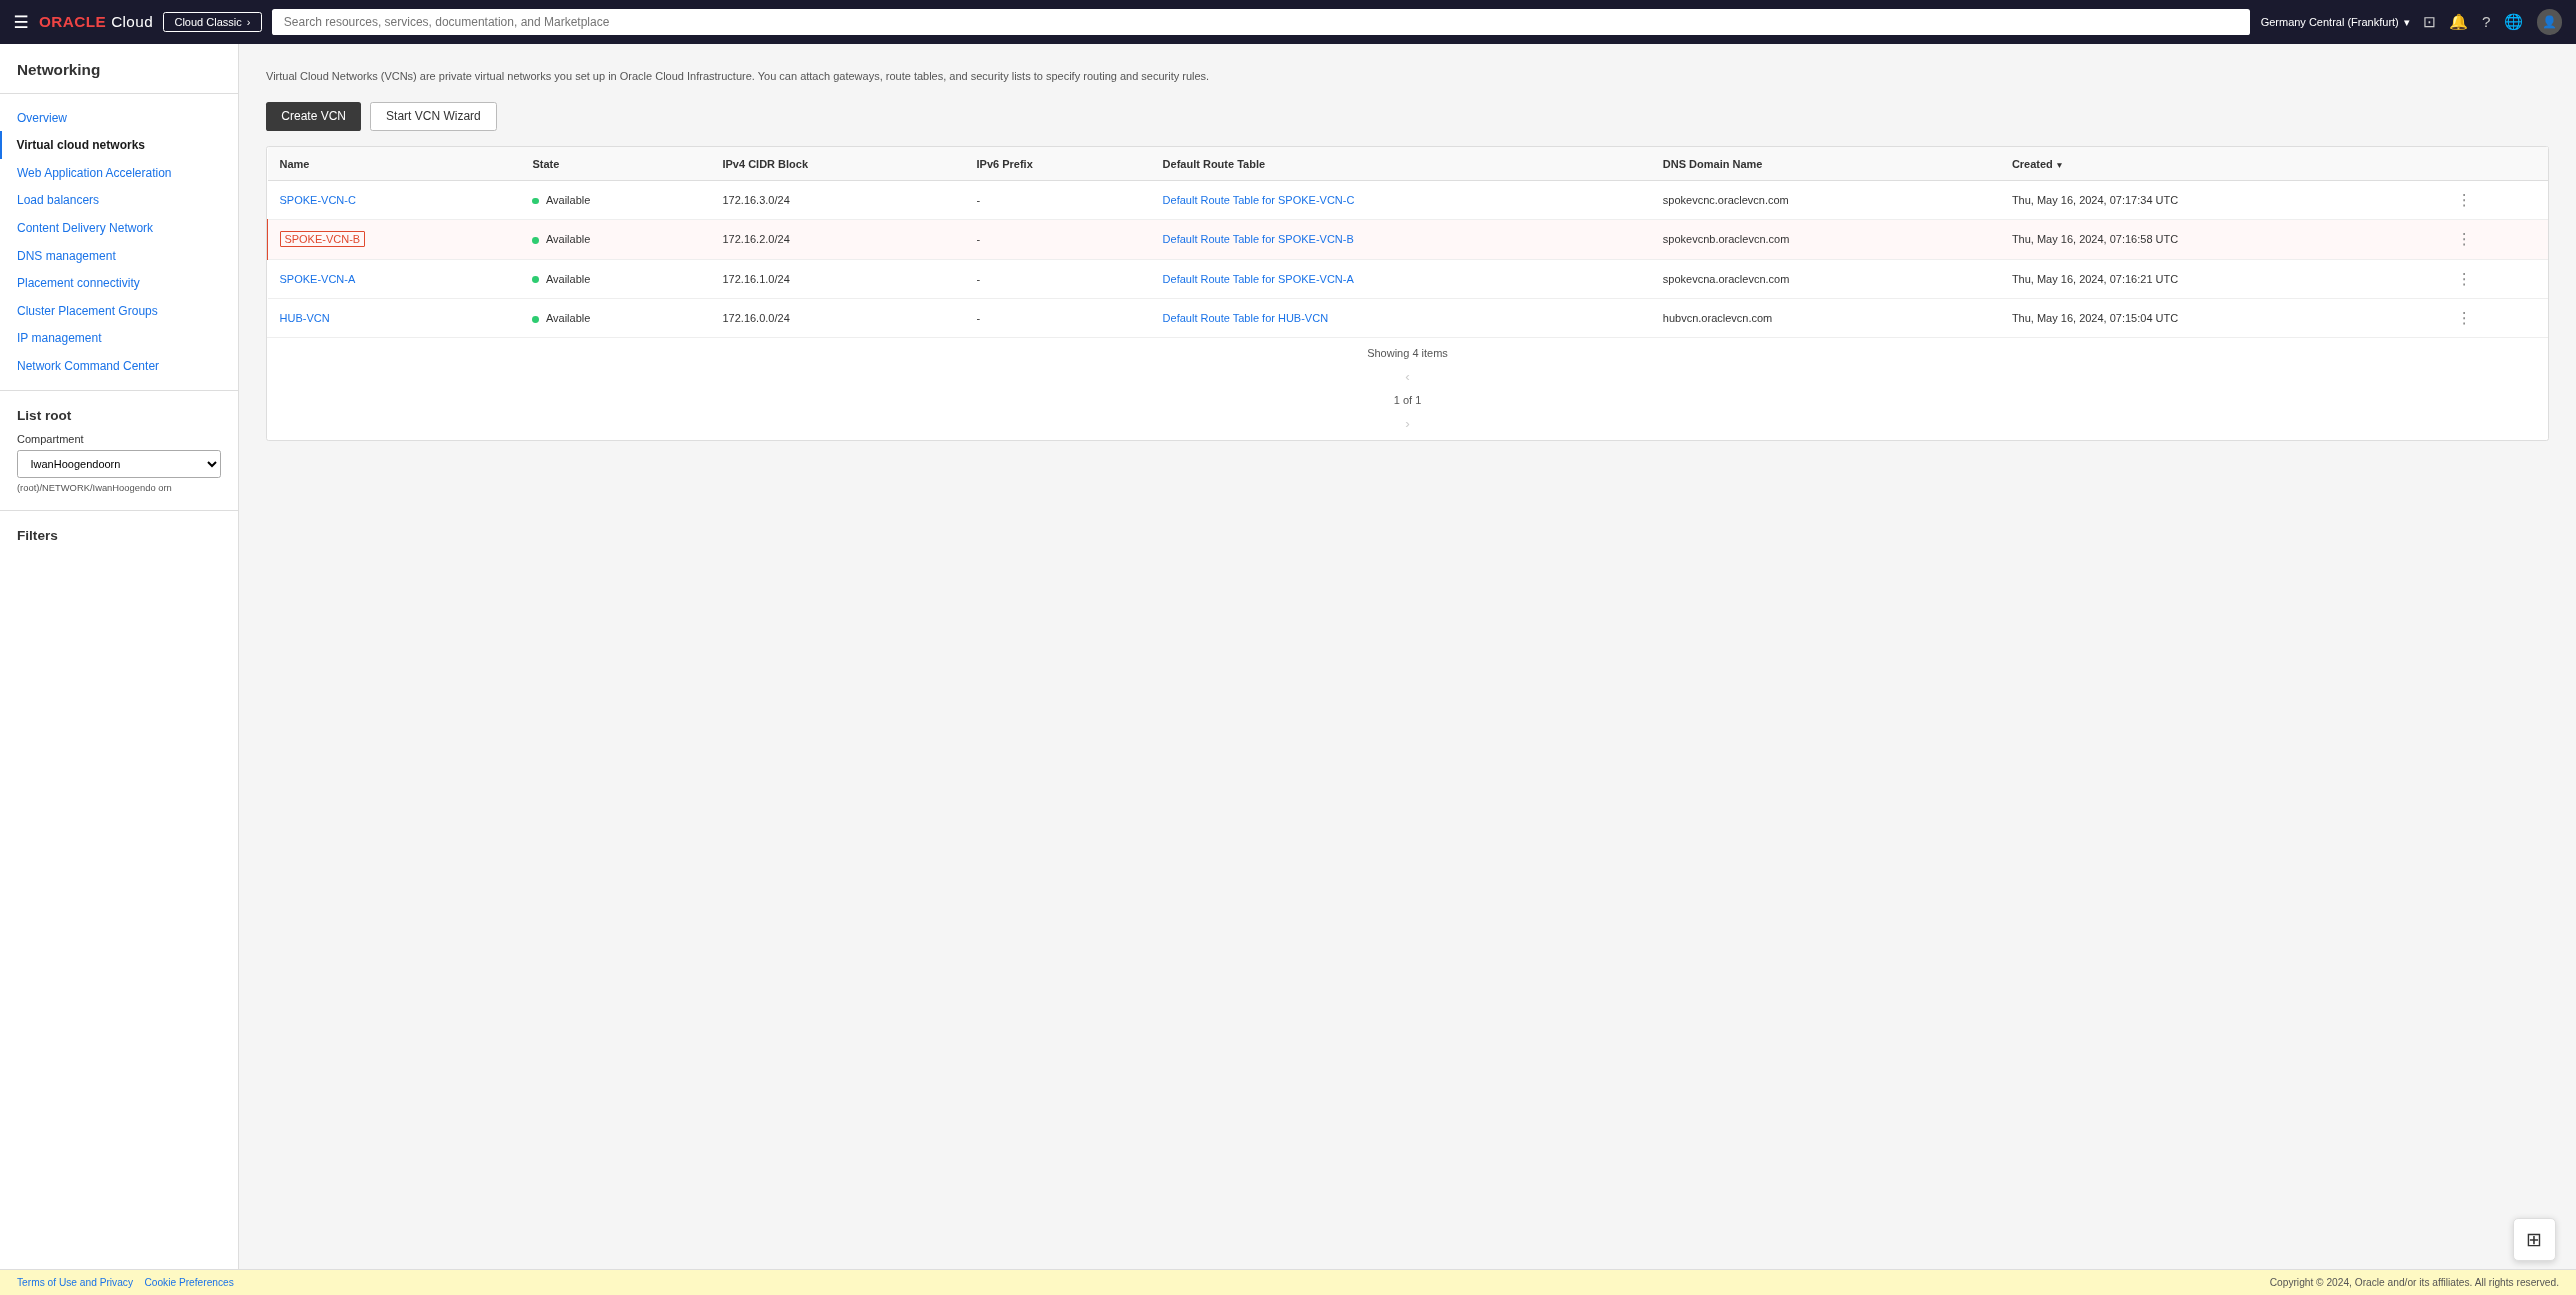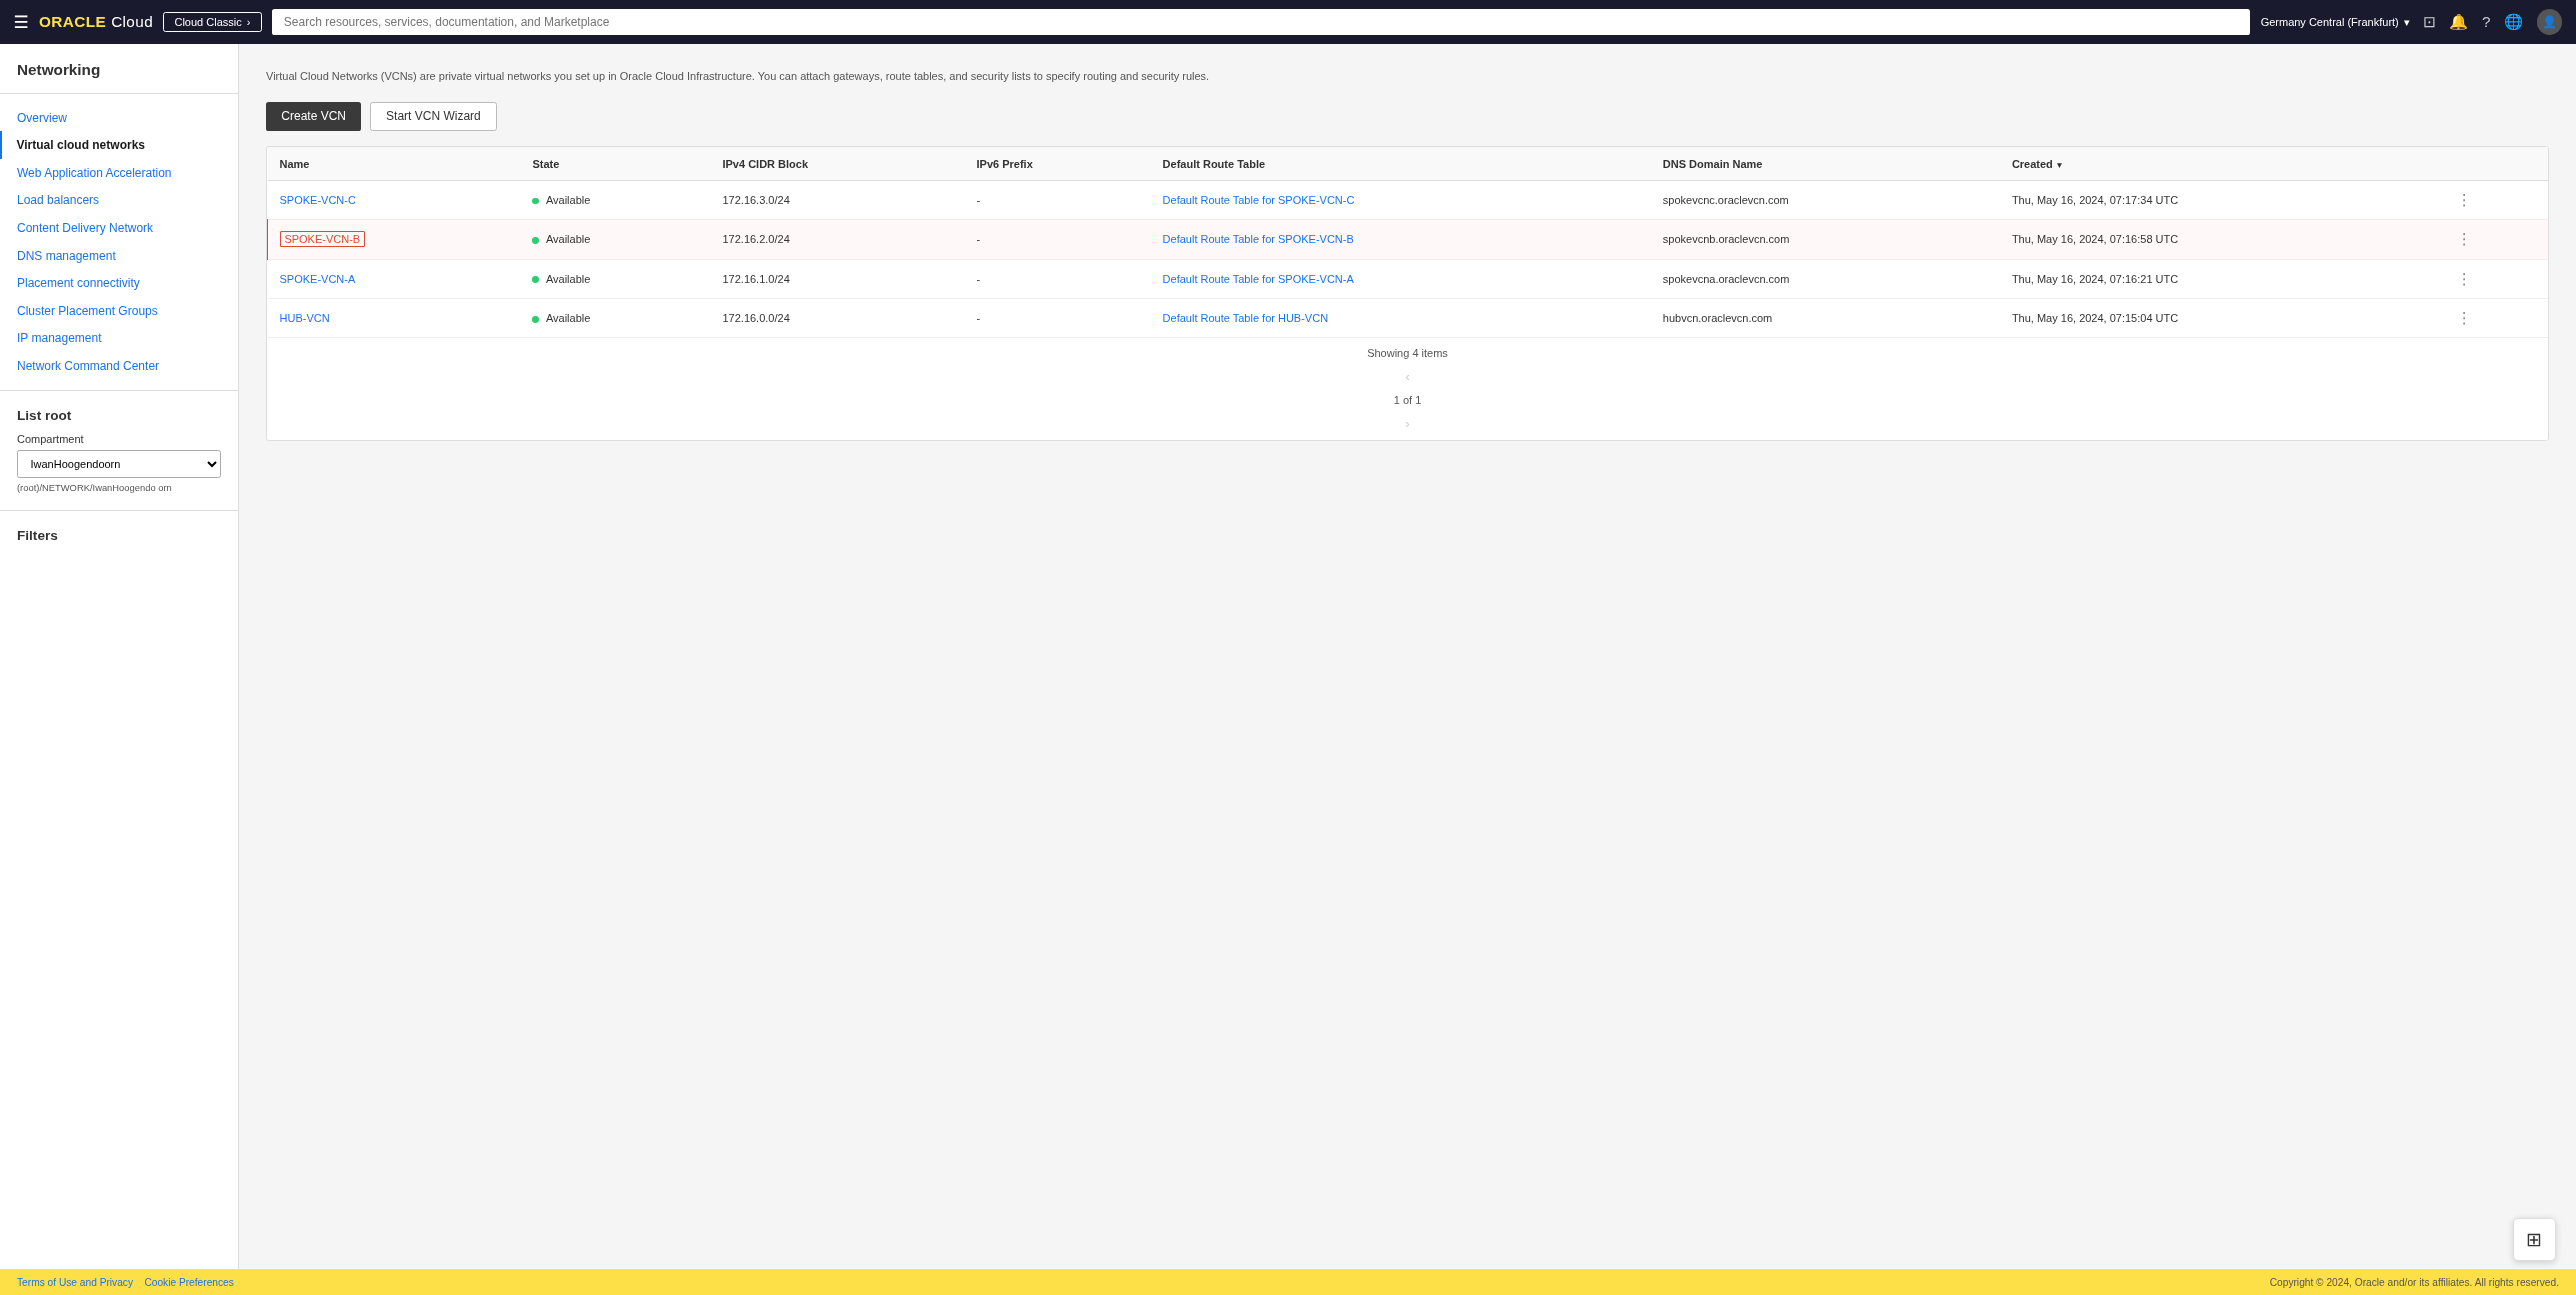--- a/index.html
+++ b/index.html
@@ -13,21 +13,21 @@
       display: flex;
       align-items: center;
       padding: 0 13.6px;
       gap: 10.2px;
       position: fixed;
       top: 0; left: 0; right: 0;
       z-index: 100;
     }
     .topbar-hamburger { font-size: 17px; cursor: pointer; color: #fff; }
     .oracle-logo { display: flex; align-items: center; gap: 5.1px; font-size: 15.3px; font-weight: 300; color: #fff; letter-spacing: 0.4px; }
-    .oracle-logo-oracle { font-weight: 700; color: #fde047; }
+    .oracle-logo-oracle { font-weight: 700; color: #ef4444; }
     .oracle-logo-cloud { color: #fff; }
     .cloud-classic-btn {
       background: transparent;
       border: 1.3px solid #fff;
       color: #fff;
       padding: 3.4px 10.2px;
       border-radius: 2.6px;
       cursor: pointer;
       font-size: 11px;
       display: flex;
@@ -249,21 +249,21 @@
       display: flex;
       align-items: center;
       justify-content: center;
       cursor: pointer;
       box-shadow: 0 1.7px 6.8px rgba(0,0,0,0.15);
       font-size: 19px;
     }
 
     
     .footer {
-      background: #fde047;
+      background: #fef9c3;
       border-top: 0.9px solid #ddd;
       padding: 6.8px 17px;
       display: flex;
       justify-content: space-between;
       font-size: 10.2px;
       color: #555;
       position: fixed;
       bottom: 0; left: 0; right: 0;
     }
     .footer a { color: #1a73e8; text-decoration: none; }

